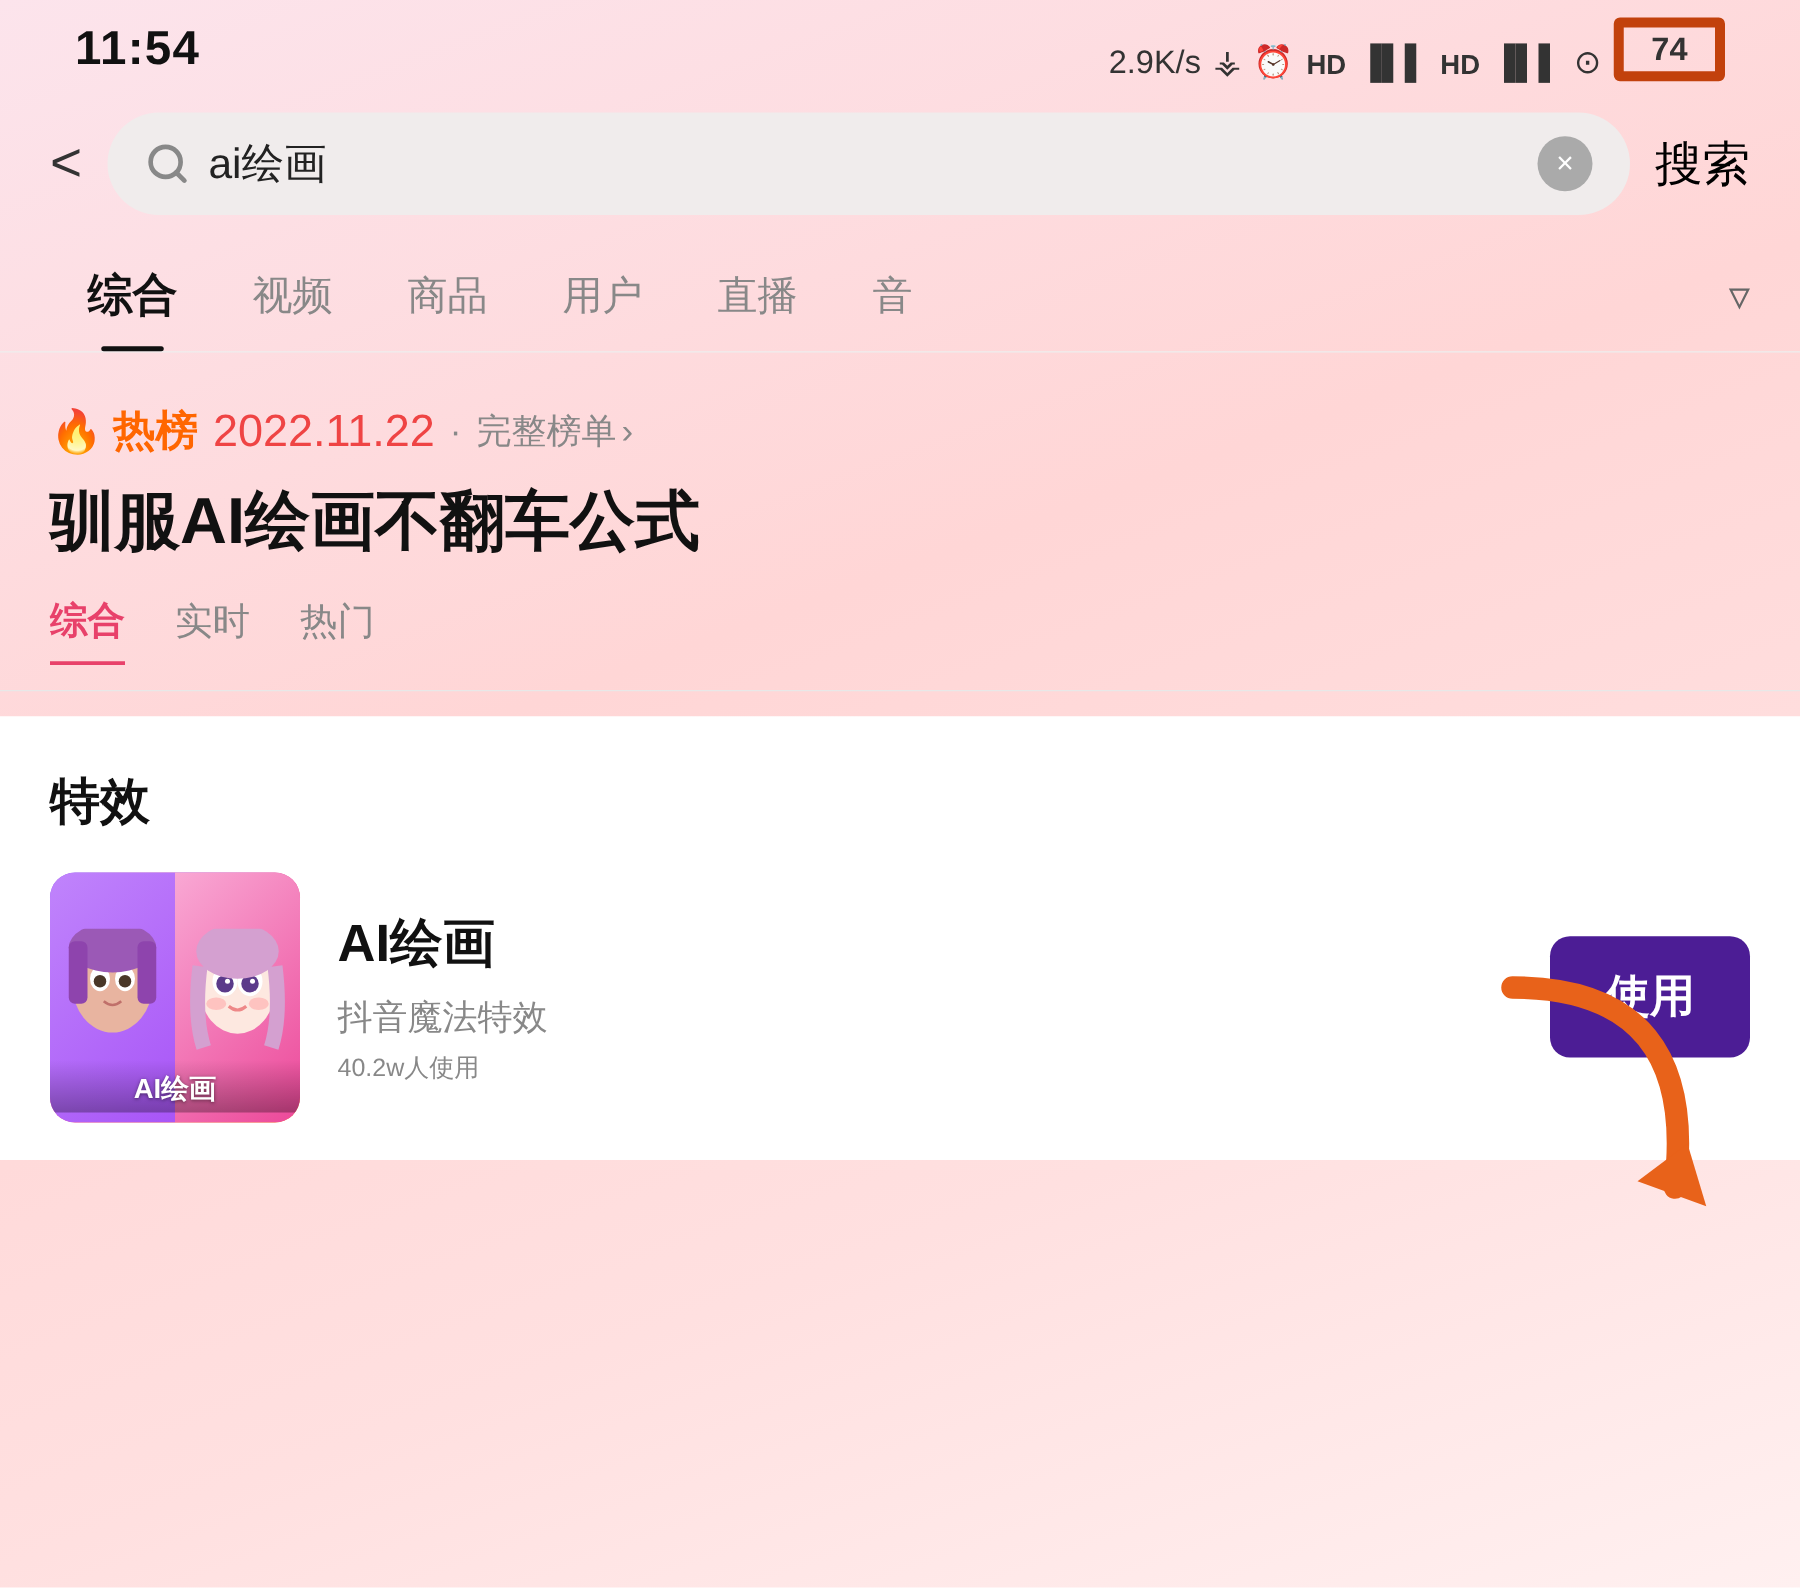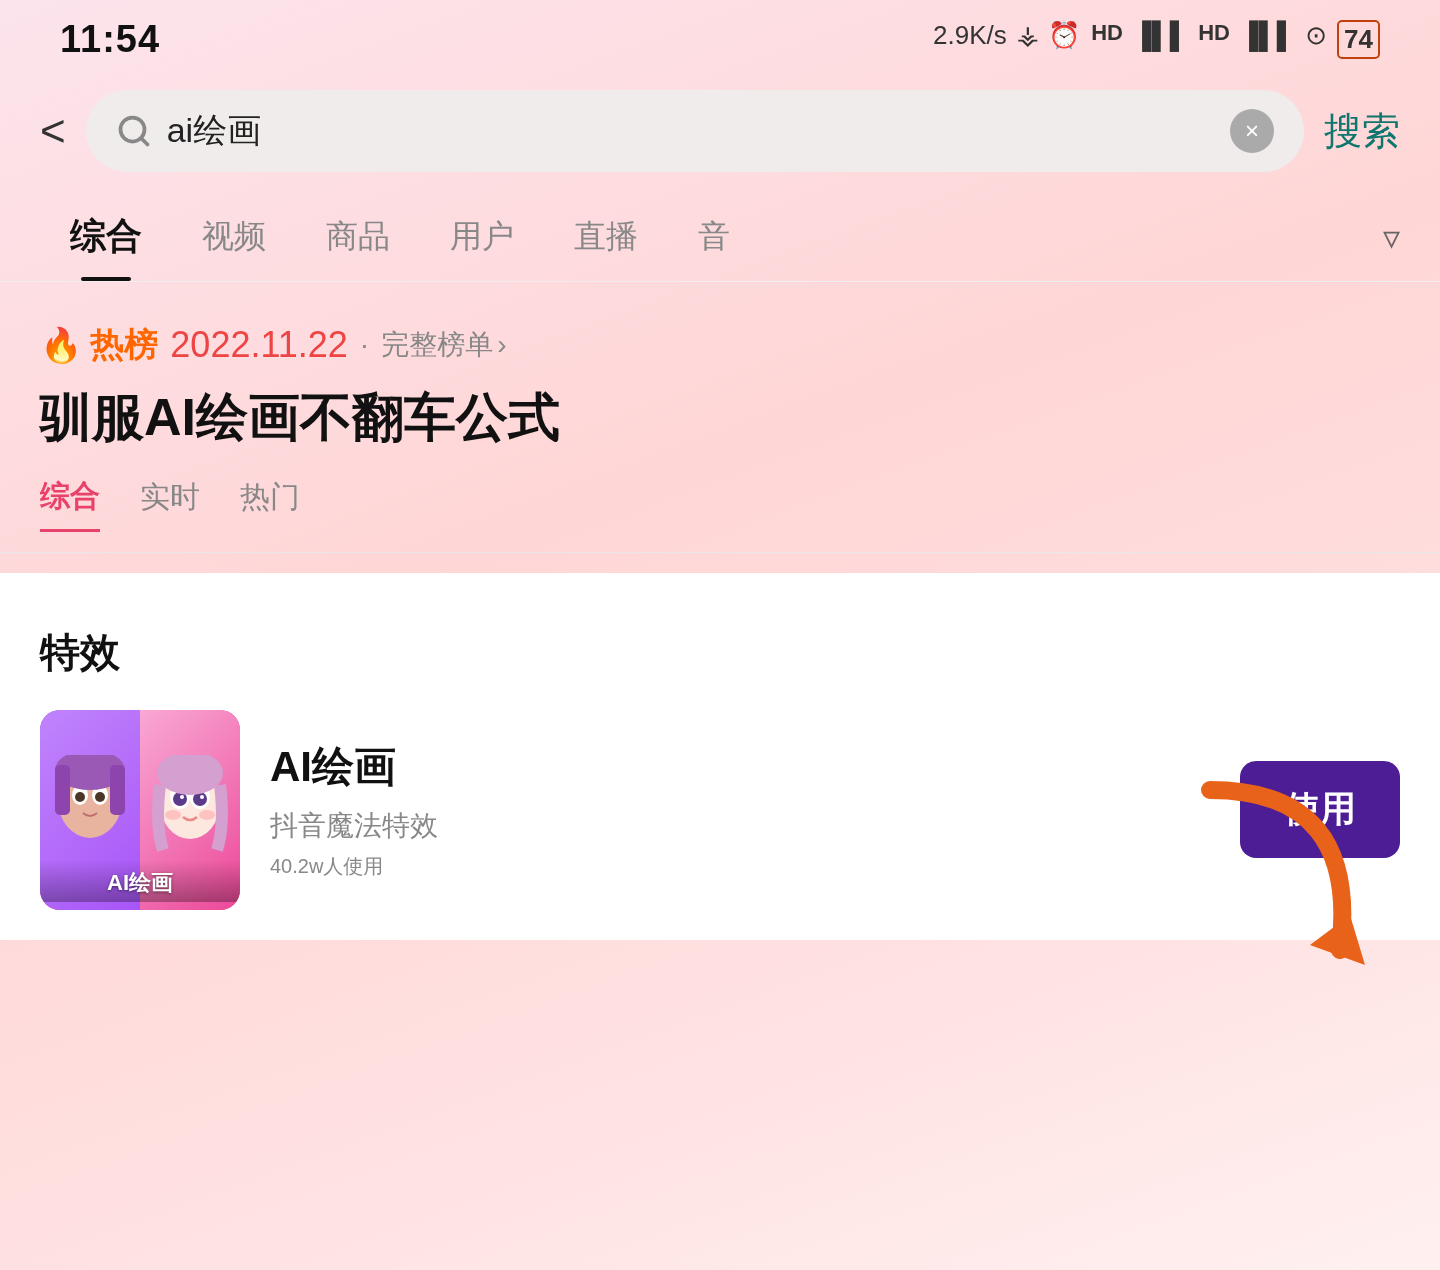--- a/index.html
+++ b/index.html
@@ -21,30 +21,30 @@
       height: 70px;
     }
     .status-time {
       font-size: 38px;
       font-weight: 600;
       color: #111;
       letter-spacing: 1px;
     }
     .status-icons {
       display: flex;
-      align-items: flex-start;
+      align-items: flex-end;
       gap: 10px;
       font-size: 28px;
       color: #333;
     }
     .status-icons span { font-size: 26px; }
     .battery-box {
-      border: 2px solid #c2410c;
+      border: 8px solid #c2410c;
       border-radius: 5px;
-      padding: 2px 5px;
+      padding: 2px 22px;
       font-size: 22px;
       font-weight: 600;
       position: relative;
     }
 
     
     .search-area {
       display: flex;
       align-items: center;
       padding: 20px 40px;
@@ -89,21 +89,21 @@
       display: flex;
       align-items: center;
       justify-content: center;
       color: white;
       font-size: 24px;
       cursor: pointer;
       flex-shrink: 0;
     }
     .search-btn {
       font-size: 38px;
-      color: #0f766e;
+      color: #000000;
       font-weight: 500;
       cursor: pointer;
       flex-shrink: 0;
     }
 
     
     .nav-tabs {
       display: flex;
       align-items: center;
       padding: 0 40px;
@@ -206,21 +206,21 @@
 
     
     .divider {
       height: 1px;
       background: #e8e8e8;
       margin: 0 0 0 0;
     }
 
     
     .effects-section {
-      padding: 52px 40px 30px 40px;
+      padding: 40px 40px 30px 40px;
       background: white;
       margin-top: 20px;
     }
     .section-title {
       font-size: 40px;
       font-weight: 700;
       color: #111;
       margin-bottom: 30px;
     }
 

